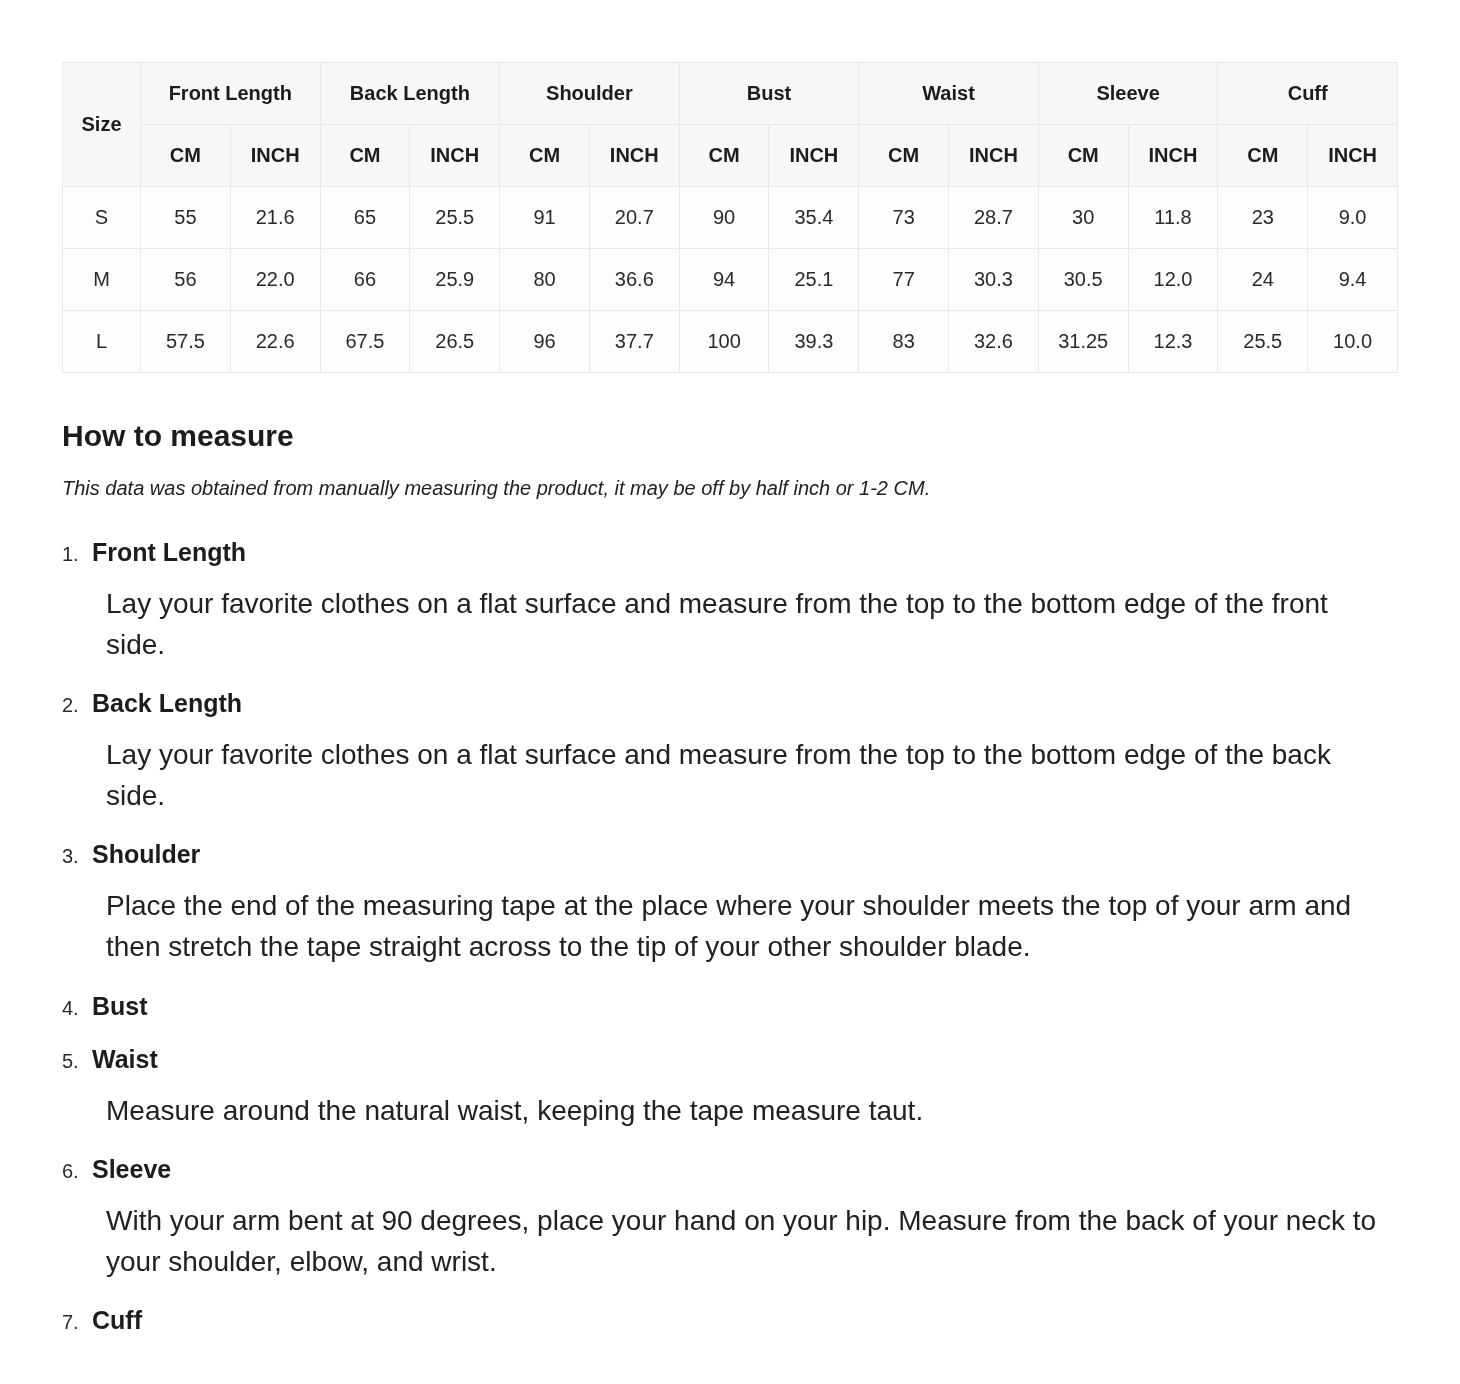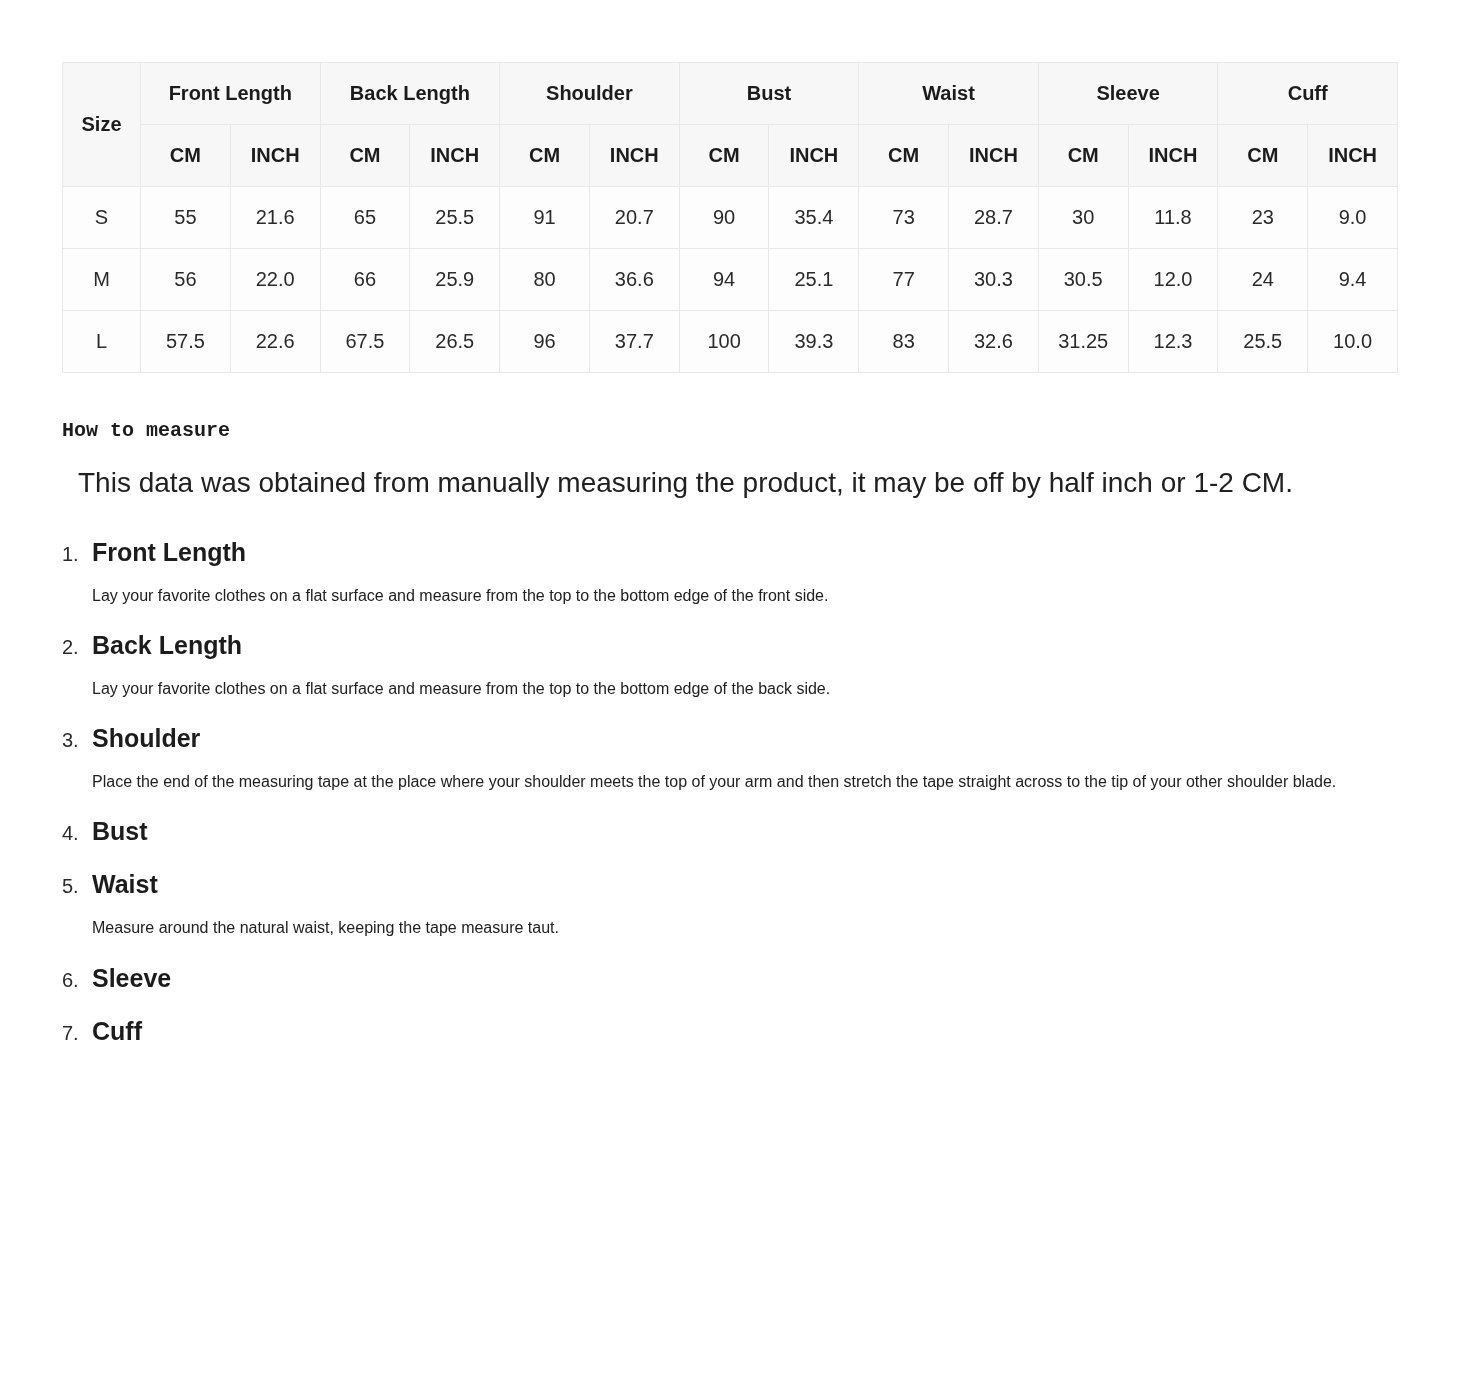--- a/index.html
+++ b/index.html
@@ -46,30 +46,30 @@
   }
   table.size-chart tbody td {
     background: var(--row-bg);
     font-weight: normal;
     color: #2a2a2a;
   }
   col.size-col { width: 78px; }
 
   
   h2.htm-heading {
-    font-size: 20px;
+    font-size: 30px;
     font-weight: bold;
     margin: 0 0 22px 0;
     color: #1c1c1c;
-    font-family: Liberation Mono, monospace;
   }
   p.htm-intro {
-    font-size: 28px;
+    font-size: 20px;
     line-height: 1.35;
-    margin: 0 0 36px 16px;
+    margin: 0 0 36px 0;
+    font-style: italic;
   }
   .measure-item { margin: 0 0 24px 0; }
   .item-header {
     display: flex;
     align-items: baseline;
     margin: 0 0 17px 0;
   }
   .item-num {
     display: inline-block;
     min-width: 30px;
@@ -77,23 +77,23 @@
     font-weight: normal;
     color: #2a2a2a;
     flex: 0 0 30px;
   }
   .item-term {
     font-size: 25px;
     font-weight: bold;
     color: #1c1c1c;
   }
   .item-desc {
-    margin: 0;
+    margin: 14px;
     padding-left: 30px;
-    font-size: 16px;
+    font-size: 28px;
     line-height: 1.45;
     color: #212121;
   }
 </style>
 </head>
 <body>
 
 <div class="page">
 
   <table class="size-chart">
@@ -239,20 +239,21 @@
         <span class="item-term">Waist</span>
       </div>
       <p class="item-desc">Measure around the natural waist, keeping the tape measure taut.</p>
     </div>
 
     <div class="measure-item">
       <div class="item-header">
         <span class="item-num">6.</span>
         <span class="item-term">Sleeve</span>
       </div>
+      <p class="item-desc">With your arm bent at 90 degrees, place your hand on your hip. Measure from the back of your neck to your shoulder, elbow, and wrist.</p>
     </div>
 
     <div class="measure-item">
       <div class="item-header">
         <span class="item-num">7.</span>
         <span class="item-term">Cuff</span>
       </div>
     </div>
 
   </div>

